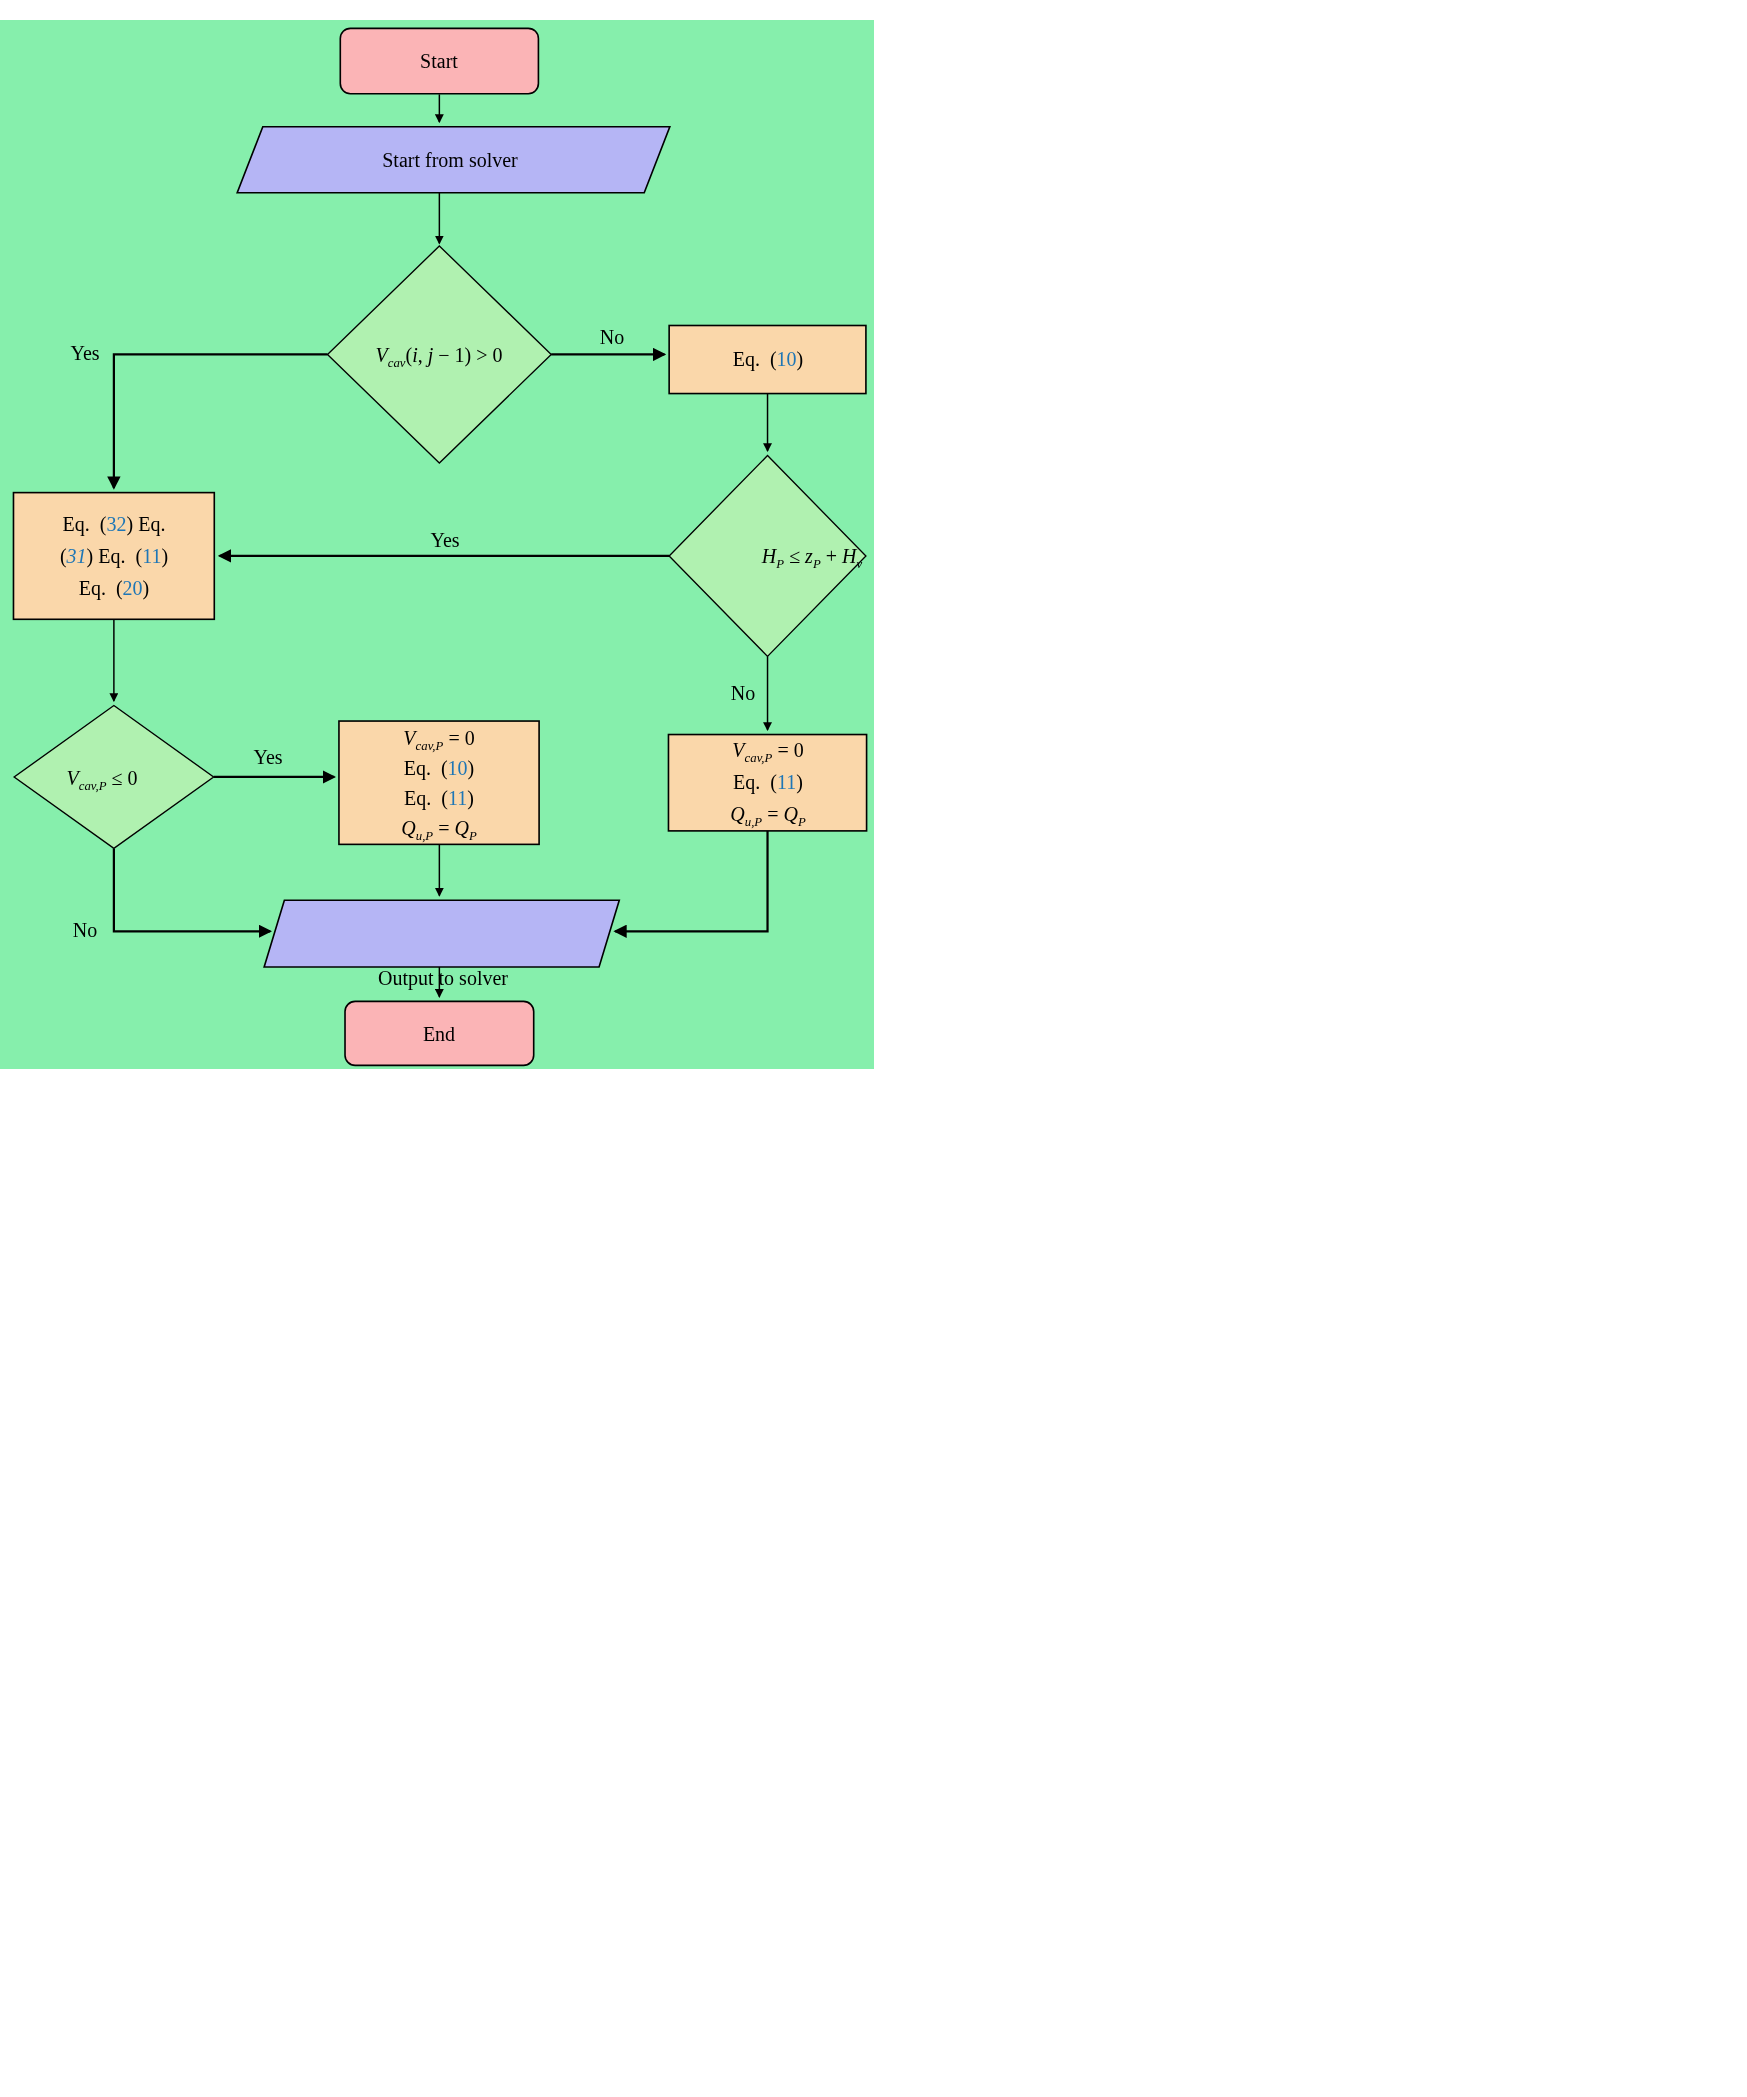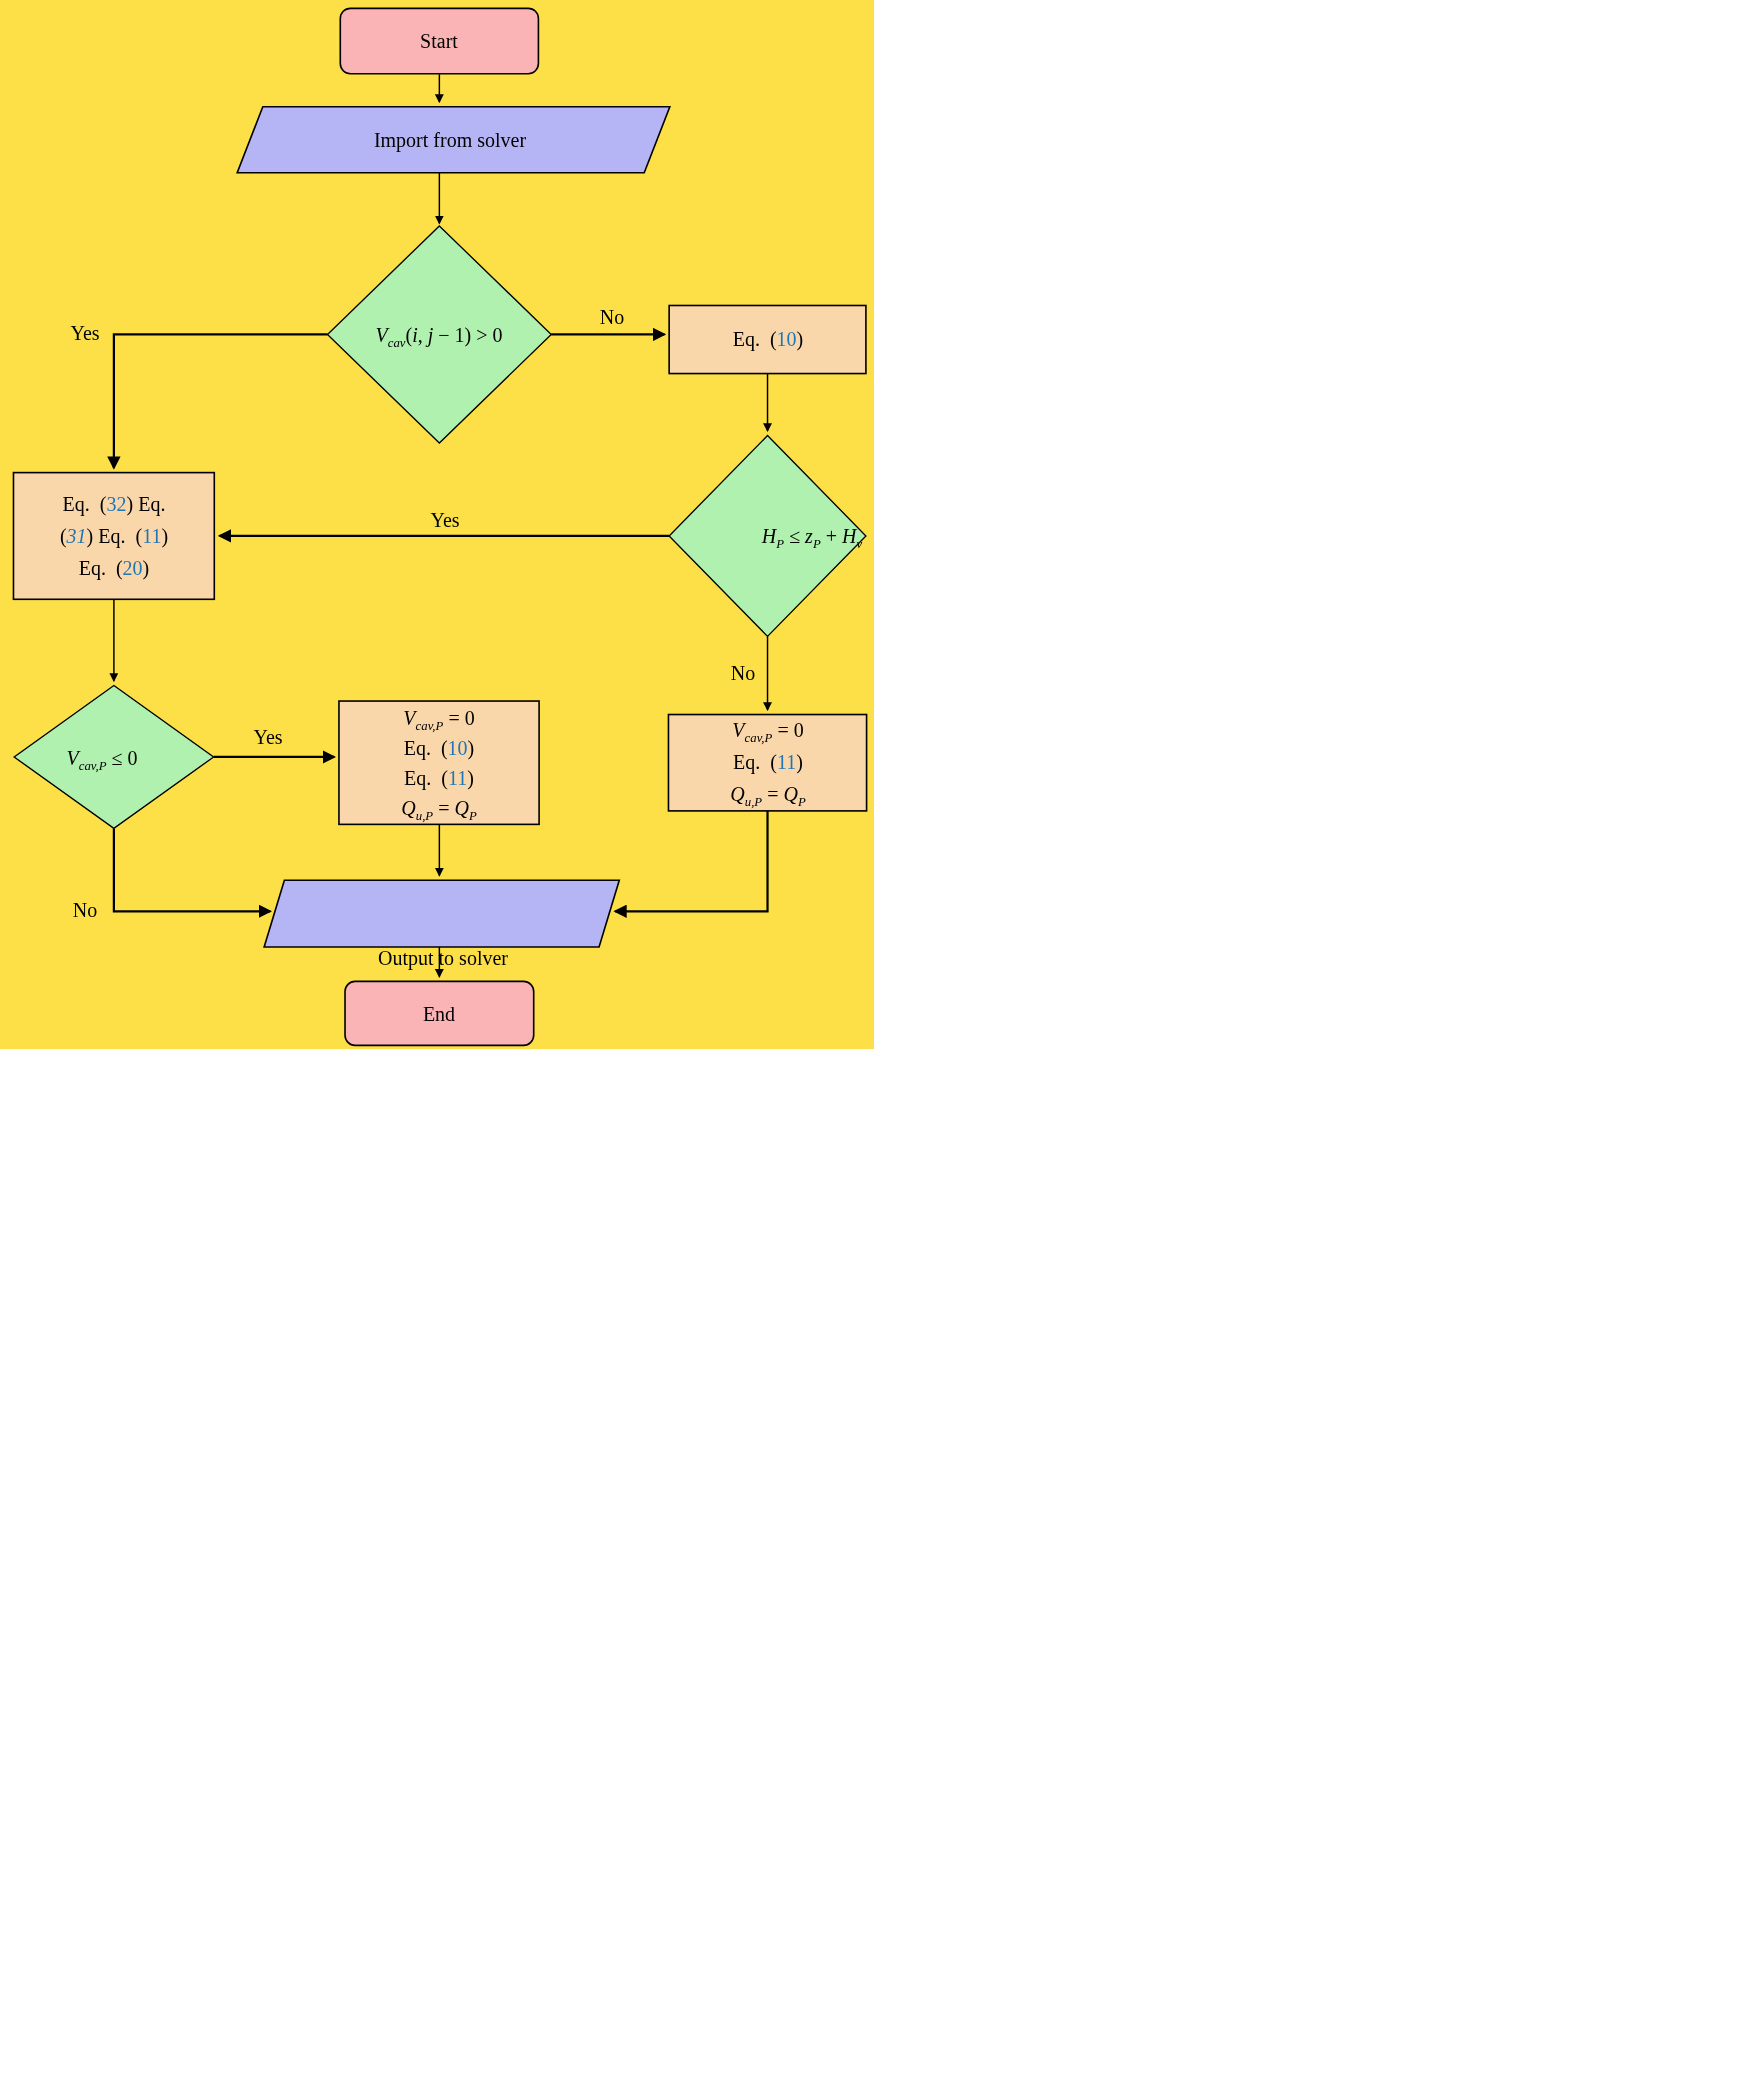--- a/index.html
+++ b/index.html
@@ -1,22 +1,23 @@
 <!DOCTYPE html>
 <html style="font-size:10.8px"><head>
 <meta charset="utf-8">
 <style>
   html,body { margin:0; padding:0; background:#ffffff; }
   .page {
     position:relative;
     width:874px; height:1049px;
-    background:#fde047;
+    background:#86efac;
     font-family:"Liberation Serif","DejaVu Serif",serif;
     color:#000;
     overflow:hidden;
+    margin-top:20px;
   }
   svg.layer { position:absolute; left:0; top:0; width:874px; height:1049px; }
   .shape { stroke:#000; stroke-width:2.4; }
   .shape.diamond { stroke-width:2; }
   .edge { fill:none; stroke:#000; }
   .edge.thin  { stroke-width:2.2; }
   .edge.thick { stroke-width:3.3; }
 
   .node-label {
     position:absolute;
@@ -87,21 +88,21 @@
       <polygon class="shape diamond" points="169,1017 317,1123 169,1229 21,1123" style="fill: rgb(176, 241, 176);"></polygon>
       <rect class="shape" x="503" y="1040" width="297" height="183" style="fill: rgb(250, 215, 170);"></rect>
       <rect class="shape" x="992" y="1060" width="294" height="143" style="fill: rgb(250, 215, 170);"></rect>
       <polygon class="shape" points="422,1306 919,1306 889,1405 392,1405" style="fill: rgb(181, 181, 245);"></polygon>
       <rect class="shape" x="512" y="1456" width="280" height="95" rx="15" style="fill: rgb(251, 180, 182);"></rect>
     </g>
   </svg>
 
   <div class="node-label" style="left:439px; top:41px;">Start</div>
 
-  <div class="node-label" style="left:450px; top:140px;">Import from solver</div>
+  <div class="node-label" style="left:450px; top:140px;">Start from solver</div>
 
   <div class="node-label" style="left:439px; top:335px;text-align:center;"><span class="it">V</span><sub class="it">cav</sub><span>(</span><span class="it">i</span><span>, </span><span class="it">j</span><span> − 1) &gt; 0</span></div>
 
   <div class="node-label" style="left:768px; top:339px;"><span>Eq. (</span><span style="color: rgb(30, 118, 182);">10</span><span>)</span></div>
 
   <div class="node-label" style="left:812px; top:536px;"><span class="it">H</span><sub class="it">P</sub><span> ≤ </span><span class="it">z</span><sub class="it">P</sub><span> + </span><span class="it">H</span><sub class="it">v</sub></div>
 
   <div class="multi lines3" style="left:13.5px; top:472px; width:201px; height:127px;">
     <div class="line"><span>Eq. (</span><span style="color: rgb(30, 118, 182);">32</span><span>) Eq.</span></div>
     <div class="line"><span>(</span><span style="color: rgb(30, 118, 182); font-style: italic;">31</span><span>) Eq. (</span><span style="color: rgb(30, 118, 182);">11</span><span>)</span></div>

